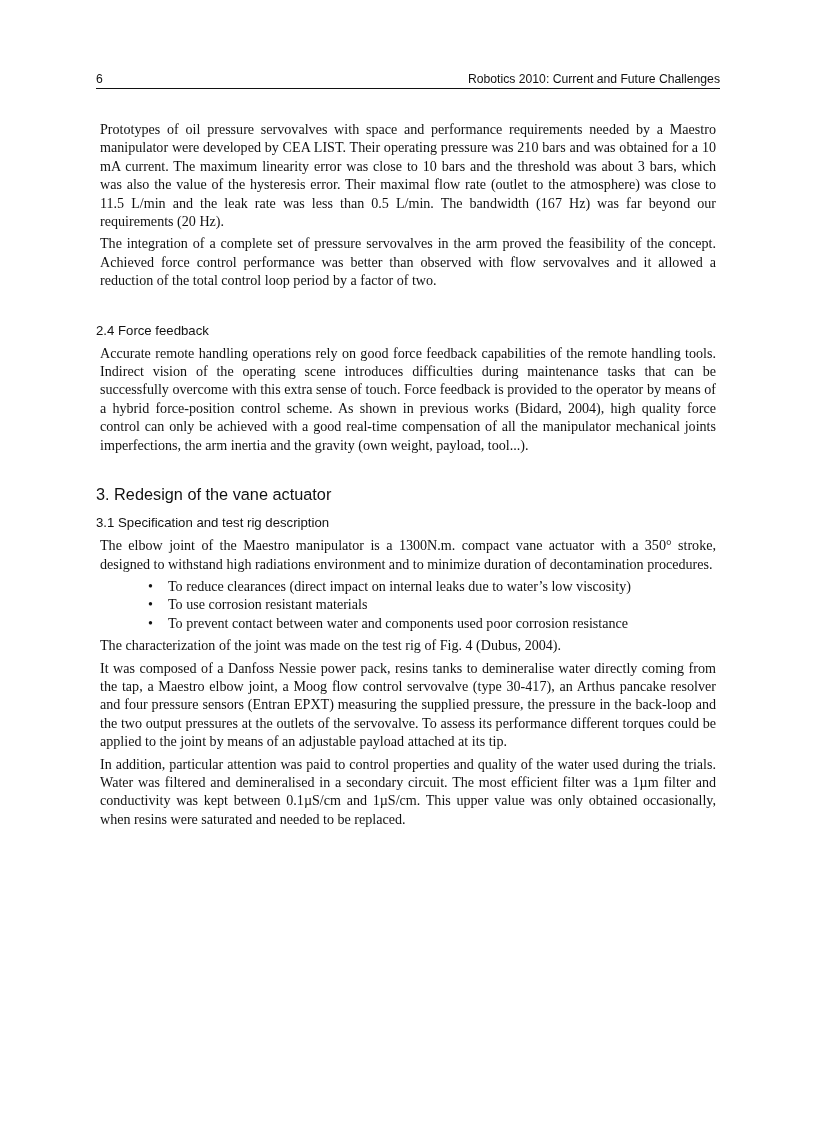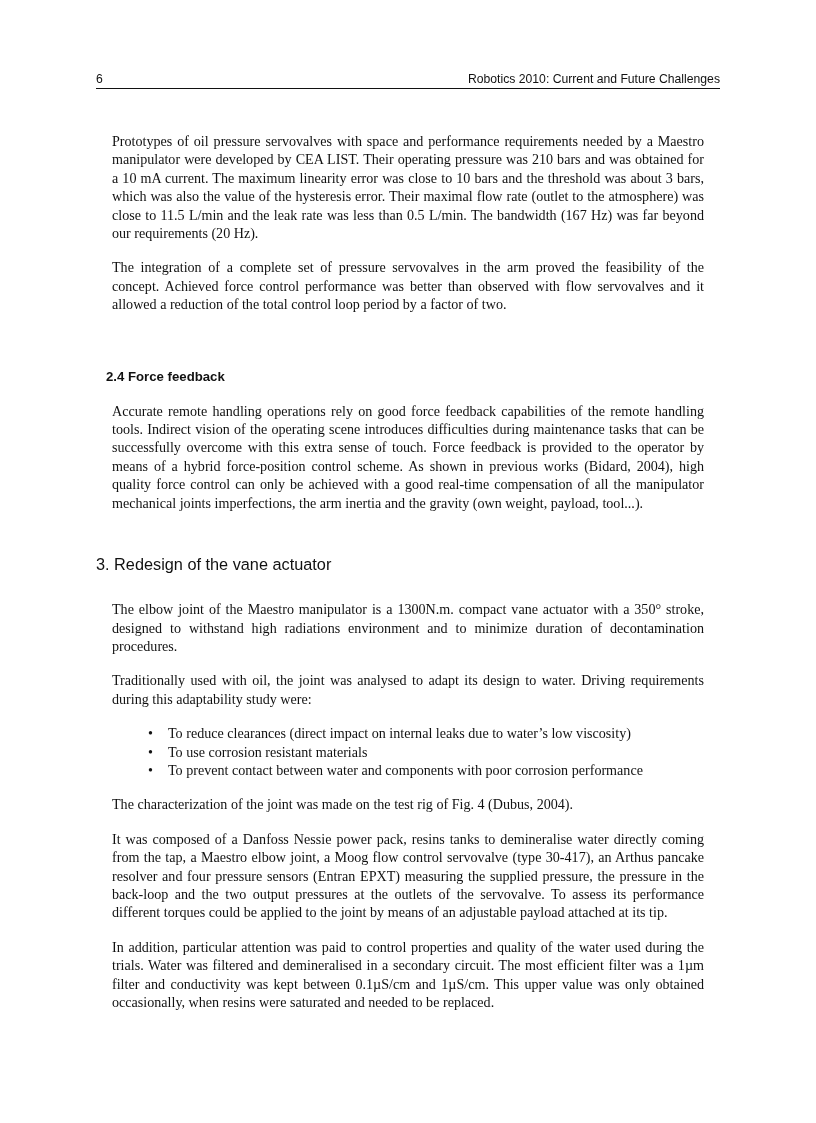--- a/index.html
+++ b/index.html
@@ -9,24 +9,24 @@
     position: absolute; top: 72px; left: 0; width: 624px; height: 16px;
     font-family: "Liberation Sans", sans-serif; font-size: 12.2px;
     border-bottom: 1.2px solid #111;
   }
   .running-header .pnum { position: absolute; left: 0; top: 0; }
   .running-header .rtitle { position: absolute; right: 0; top: 0; }
   .body {
     position: absolute; top: 116px; left: 0; width: 624px;
     font-family: "Liberation Serif", serif; font-size: 14.1px; line-height: 18.4px;
   }
-  p { margin: 16px; text-align: justify; }
+  p { margin: 4px; text-align: justify; }
   h3 {
-    font-family: "Liberation Sans", sans-serif; font-weight: bold;
-    font-size: 13.2px; margin: 10px; line-height: 18px;
+    font-family: "Liberation Sans", sans-serif; font-weight: normal;
+    font-size: 13.2px; margin: 0; line-height: 18px;
   }
   h2 {
     font-family: "Liberation Sans", sans-serif; font-weight: normal;
     font-size: 16.3px; margin: 0; line-height: 20px;
   }
   ul { margin: 0; padding: 0 0 0 72px; list-style: none; }
   ul li { position: relative; text-align: justify; }
   ul li::before { content: "\2022"; position: absolute; left: -20px; }
 </style>
 </head>
@@ -43,24 +43,24 @@
     <p>The integration of a complete set of pressure servovalves in the arm proved the feasibility of the concept. Achieved force control performance was better than observed with flow servovalves and it allowed a reduction of the total control loop period by a factor of two.</p>
 
     <div style="height:28px"></div>
     <h3>2.4 Force feedback</h3>
     <p>Accurate remote handling operations rely on good force feedback capabilities of the remote handling tools. Indirect vision of the operating scene introduces difficulties during maintenance tasks that can be successfully overcome with this extra sense of touch. Force feedback is provided to the operator by means of a hybrid force-position control scheme. As shown in previous works (Bidard, 2004), high quality force control can only be achieved with a good real-time compensation of all the manipulator mechanical joints imperfections, the arm inertia and the gravity (own weight, payload, tool...).</p>
 
     <div style="height:26px"></div>
     <h2>3. Redesign of the vane actuator</h2>
 
     <div style="height:10px"></div>
+    <h3>3.1 Specification and test rig description</h3>
     <p>The elbow joint of the Maestro manipulator is a 1300N.m. compact vane actuator with a 350° stroke, designed to withstand high radiations environment and to minimize duration of decontamination procedures.</p>
-    <p>Traditionally used with oil, the joint was analysed to adapt its design to water. Driving requirements during this adaptability study were:</p>
     <ul>
       <li>To reduce clearances (direct impact on internal leaks due to water’s low viscosity)</li>
       <li>To use corrosion resistant materials</li>
-      <li>To prevent contact between water and components with poor corrosion performance</li>
+      <li>To prevent contact between water and components used poor corrosion resistance</li>
     </ul>
     <p>The characterization of the joint was made on the test rig of Fig. 4 (Dubus, 2004).</p>
     <p>It was composed of a Danfoss Nessie power pack, resins tanks to demineralise water directly coming from the tap, a Maestro elbow joint, a Moog flow control servovalve (type 30-417), an Arthus pancake resolver and four pressure sensors (Entran EPXT) measuring the supplied pressure, the pressure in the back-loop and the two output pressures at the outlets of the servovalve. To assess its performance different torques could be applied to the joint by means of an adjustable payload attached at its tip.</p>
     <p>In addition, particular attention was paid to control properties and quality of the water used during the trials. Water was filtered and demineralised in a secondary circuit. The most efficient filter was a 1µm filter and conductivity was kept between 0.1µS/cm and 1µS/cm. This upper value was only obtained occasionally, when resins were saturated and needed to be replaced.</p>
   </div>
 </div>
 
 </body></html>

